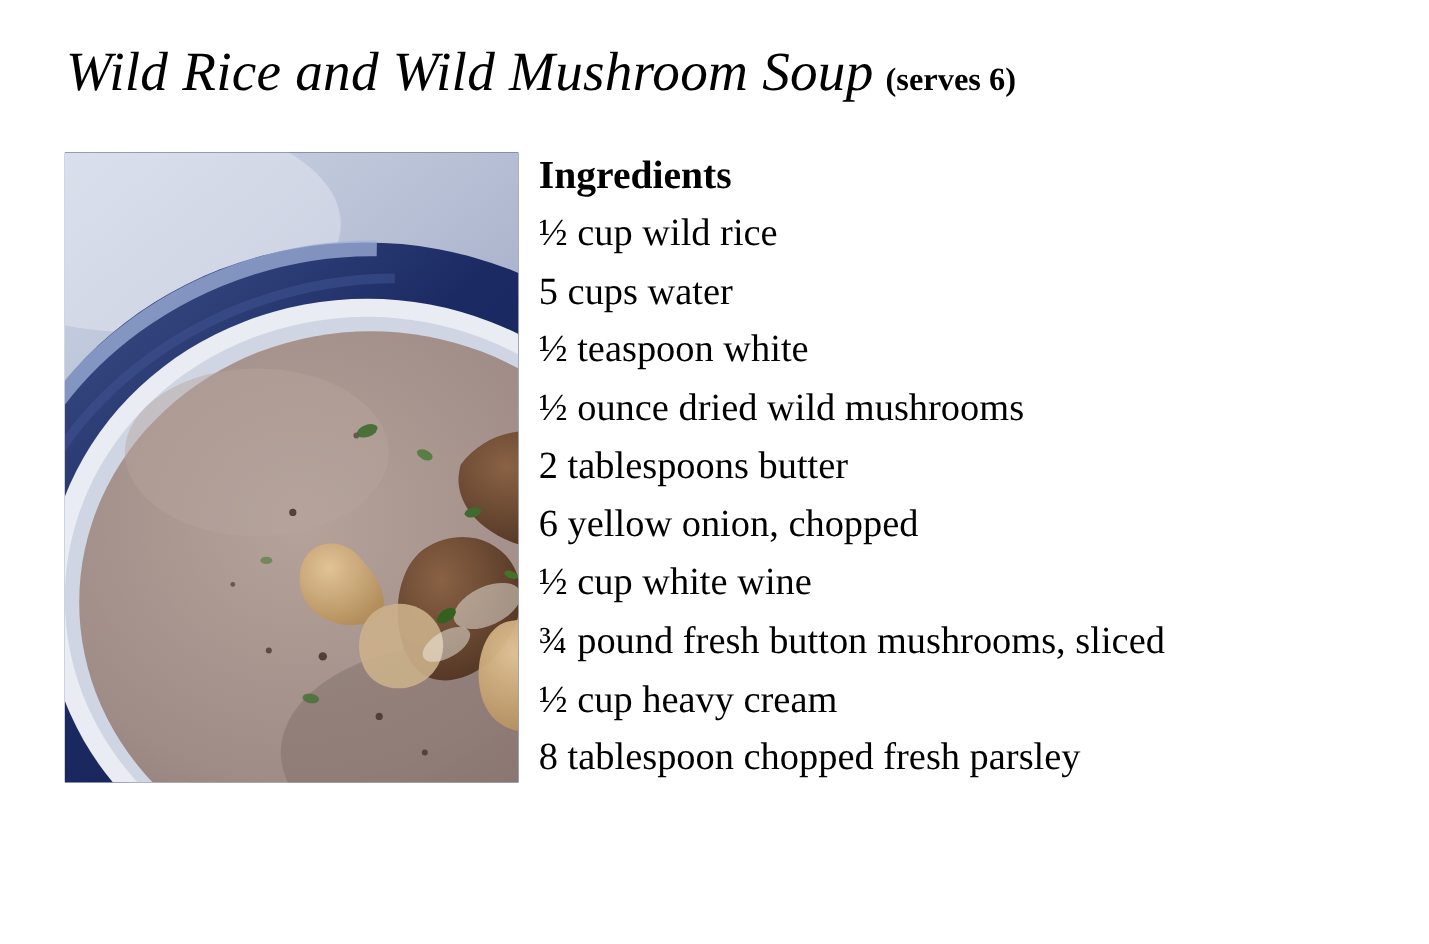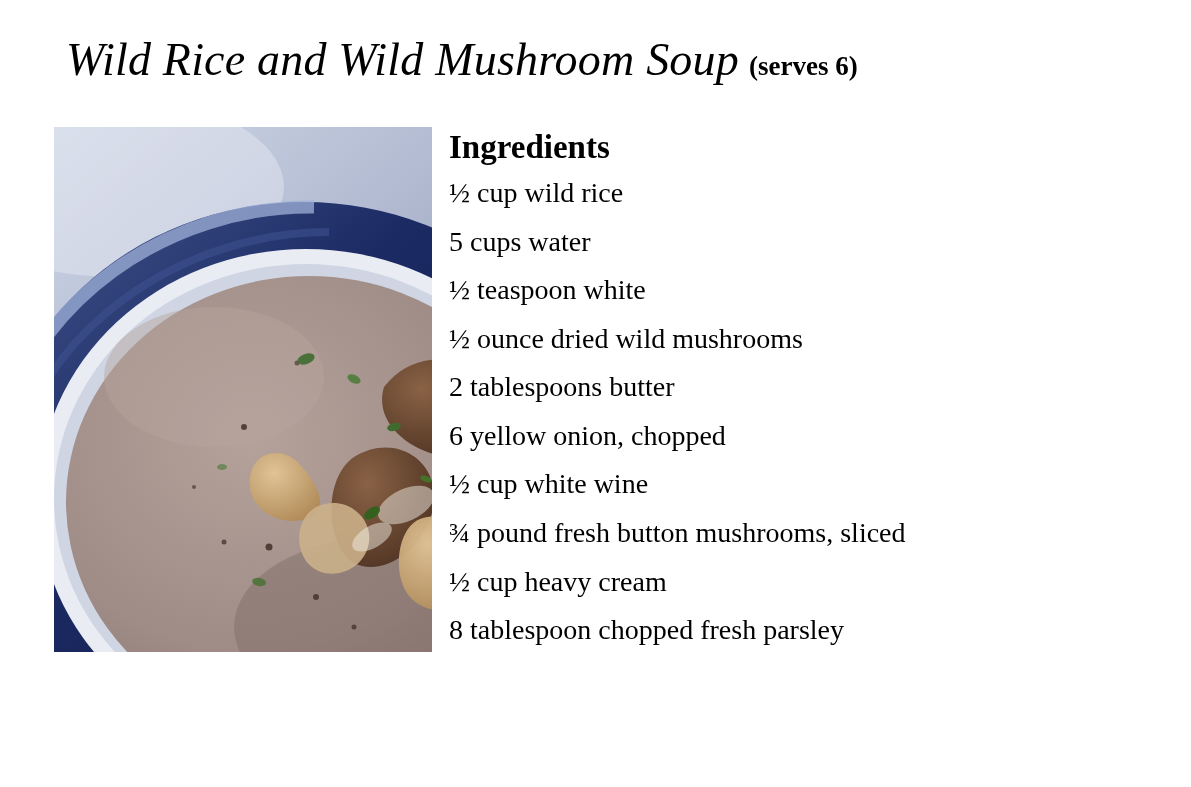--- a/index.html
+++ b/index.html
@@ -15,21 +15,21 @@
     overflow: hidden;
   }
   .page {
     position: relative;
     width: 1191px;
     height: 787px;
     box-sizing: border-box;
   }
   .title-row {
     position: absolute;
-    left: 66px;
+    left: 55px;
     top: 36px;
     white-space: nowrap;
   }
   .recipe-title {
     font-family: "Liberation Serif", serif;
     font-style: italic;
     font-size: 46px;
     line-height: 1.05;
     letter-spacing: 0.2px;
   }
@@ -66,21 +66,21 @@
     line-height: 1.24;
     margin: 0 0 1px 0;
   }
   .ing-list {
     list-style: none;
     margin: 0;
     padding: 0;
   }
   .ing-list li {
     font-family: "Liberation Serif", serif;
-    font-size: 28px;
+    font-size: 32px;
     line-height: 48.6px;
     white-space: nowrap;
   }
 </style>
 </head>
 <body>
 
 <div class="page">
 
   <div class="title-row">

